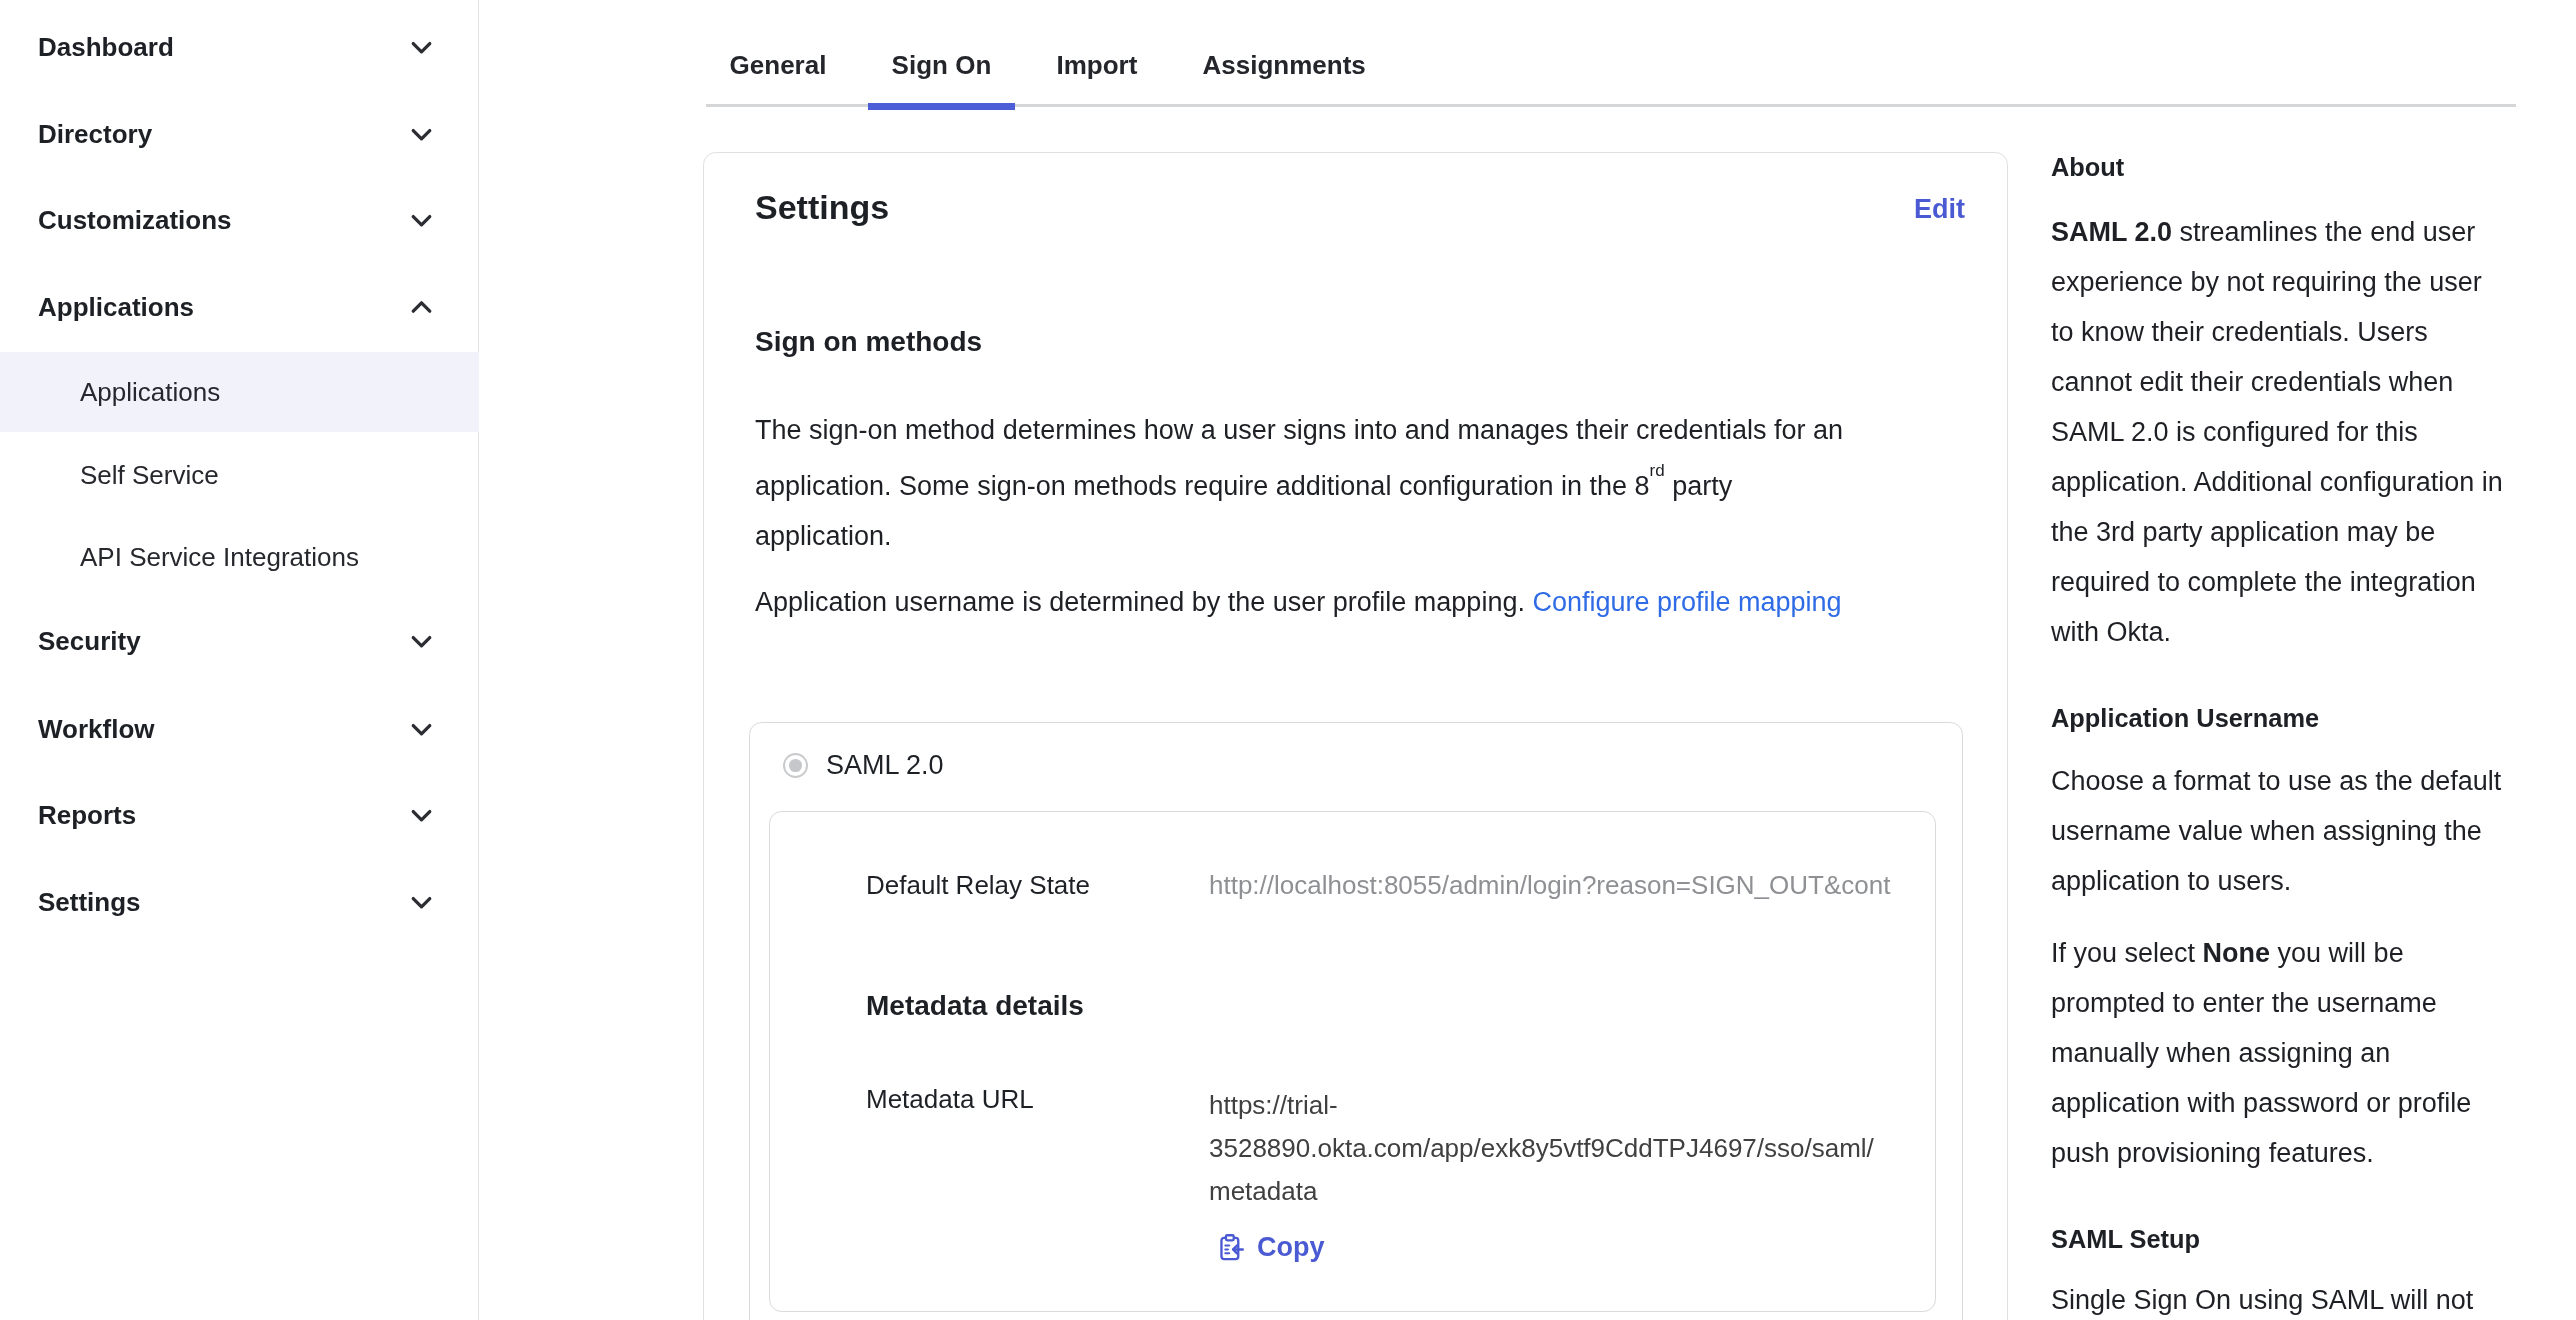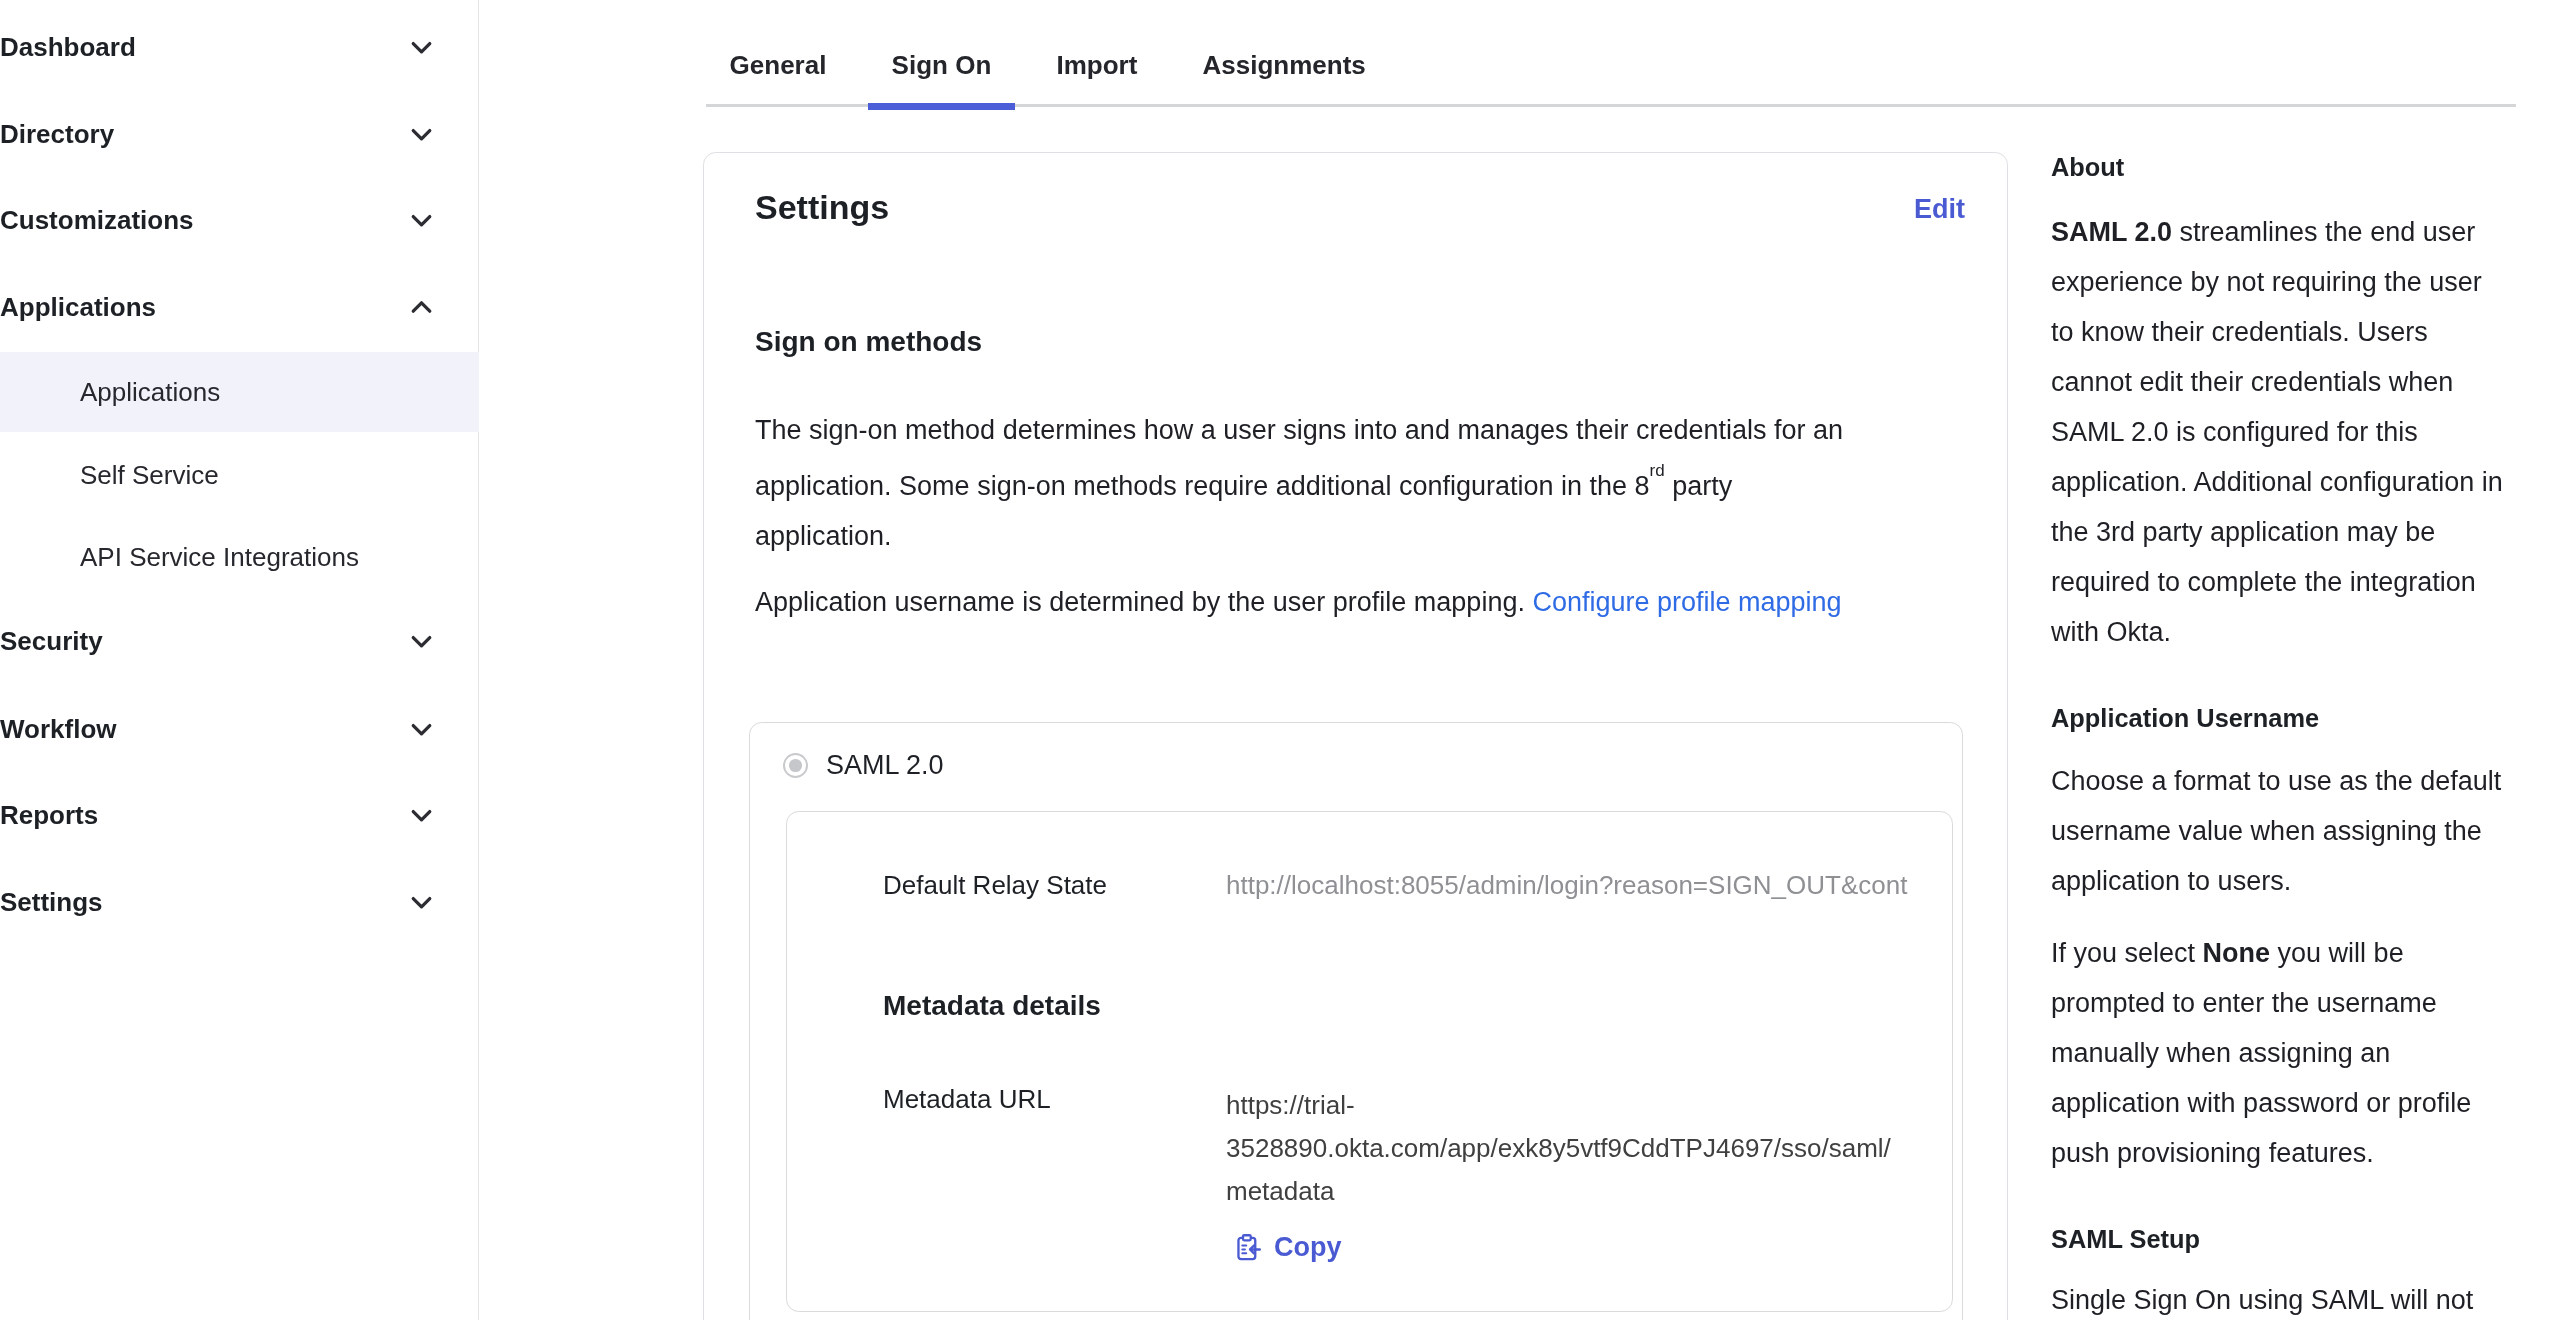--- a/index.html
+++ b/index.html
@@ -5,21 +5,21 @@
   * { margin:0; padding:0; box-sizing:border-box; }
   html,body { width:2576px; height:1321px; overflow:hidden; background:#fff;
     font-family:"Liberation Sans","DejaVu Sans",sans-serif; color:#1d2025; }
   #screen { position:relative; width:2576px; height:1321px; background:#fff; }
 
   
   .sidebar { position:absolute; left:0; top:0; bottom:0; width:479px;
     background:#fff; border-right:1.8px solid #e4e4e6; }
   .nav-row { position:absolute; left:0; width:479px; height:80px;
     display:flex; align-items:center; cursor:pointer; }
-  .nav-row.top  { font-size:26px; font-weight:700; color:#1d2025; }
+  .nav-row.top  { padding-left:38px; font-size:26px; font-weight:700; color:#1d2025; }
   .nav-row.sub  { padding-left:80px; font-size:26px; font-weight:400; color:#26282d; }
   .nav-row.active { background:#f2f3fa; }
   .chev { position:absolute; right:41px; top:50%; transform:translateY(-50%);
     width:33px; height:33px; }
   .chev svg { width:33px; height:33px; display:block; }
 
   
   .main { position:absolute; left:481px; top:0; right:0; bottom:0; }
   .tabline { position:absolute; left:225px; top:104px; width:1810px; height:2.7px; background:#d5d6d8; }
   .tabs { position:absolute; left:225px; top:0; display:flex; gap:18px;align-items:flex-end; }
@@ -40,21 +40,21 @@
   .txt-link { color:#2e6be5; cursor:pointer; }
 
   .saml-box { position:absolute; left:45px; top:569px; width:1214px; height:708px;
     border:1.8px solid #d9dadc; border-radius:12.7px; background:#fff; }
   .radio { position:absolute; left:33px; top:30px; width:25.4px; height:25.4px;
     border:2.7px solid #c9cacc; border-radius:50%; background:#fff;
     display:flex; align-items:center; justify-content:center; cursor:pointer; }
   .radio .dot { width:12.7px; height:12.7px; border-radius:50%; background:#c6c7ca; }
   .radio-label { position:absolute; left:76px; top:27px; font-size:27px; color:#1d2025; }
 
-  .inner-box { position:absolute; left:36px; top:88px; width:1167px; height:501px;
+  .inner-box { position:absolute; left:19px; top:88px; width:1167px; height:501px;
     border:1.8px solid #d9dadc; border-radius:12.7px; background:#fff; }
   .f-label { position:absolute; left:96px; font-size:26px; color:#1d2025; }
   .relay-label { top:58px; }
   .relay-value { position:absolute; left:439px; top:58px; font-size:26px; color:#8e9094; white-space:nowrap; }
   .meta-heading { position:absolute; left:96px; top:178px; font-size:28px; font-weight:700; }
   .murl-label { top:272px; }
   .murl-value { position:absolute; left:439px; top:272px; width:665px; font-size:26px;
     line-height:43px; color:#404040; overflow-wrap:break-word; word-break:break-word; }
   .copy-row { position:absolute; left:445px; top:420px; display:flex; align-items:flex-start;
     gap:11px; color:#4a5ad2; font-size:27px; font-weight:700; cursor:pointer; }

